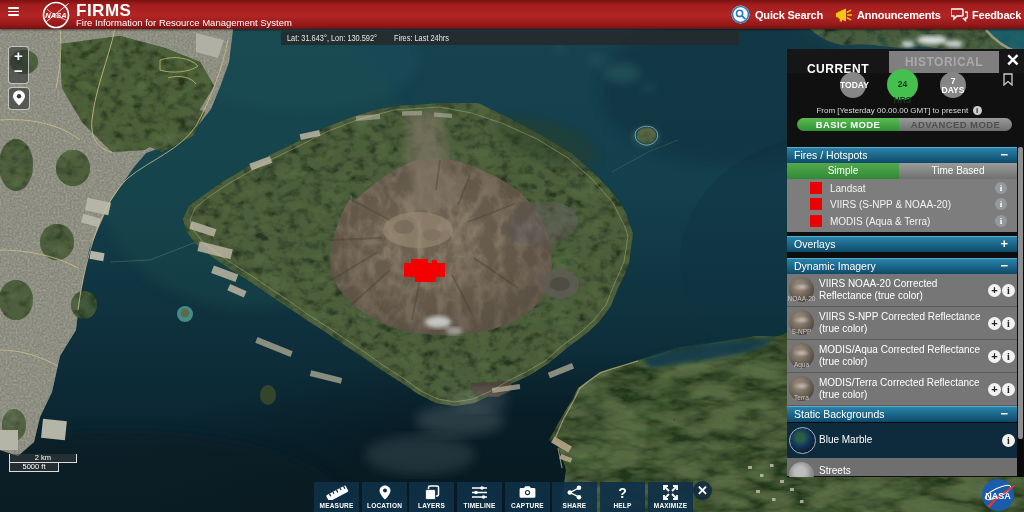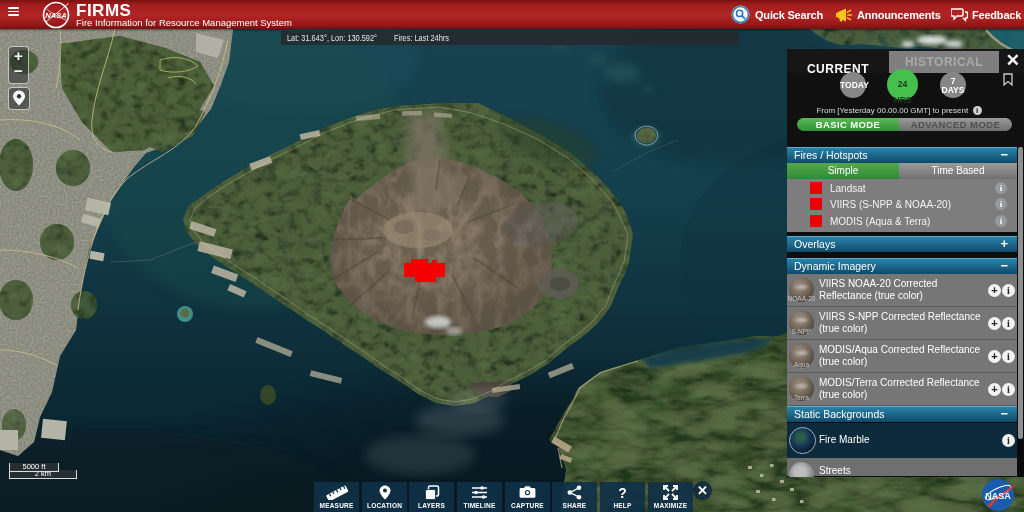--- a/index.html
+++ b/index.html
@@ -25,21 +25,21 @@
   #infobar span.b{position:absolute;left:113px;transform:scaleX(0.82);transform-origin:0 50%;}
   
   .mapctl{position:absolute;background:rgba(40,44,46,0.55);border:1px solid rgba(255,255,255,0.65);
     border-radius:4px;color:#fff;text-align:center;}
   #zoomctl{left:8px;top:46px;width:19px;height:36px;}
   #zoomctl .zp{font-size:15px;font-weight:bold;line-height:17px;}
   #zoomctl .zm{font-size:15px;font-weight:bold;line-height:14px;}
   #locctl{left:8px;top:87px;width:20px;height:21px;}
   
   #scale1{position:absolute;left:9px;top:454px;width:66px;height:8px;background:rgba(60,60,60,0.55);
-    border:1px solid #ddd;border-top:none;color:#fff;font-size:7.5px;text-align:center;line-height:8px;margin-top:16px;}
+    border:1px solid #ddd;border-top:none;color:#fff;font-size:7.5px;text-align:center;line-height:8px;}
   #scale2{position:absolute;left:9px;top:463px;width:48px;height:8px;background:rgba(60,60,60,0.55);
     border:1px solid #ddd;border-top:none;color:#fff;font-size:7.5px;text-align:center;line-height:8px;}
   
   .tbtn{position:absolute;top:482px;width:45px;height:30px;background:rgba(15,48,72,0.92);
     color:#fff;text-align:center;}
   .tbtn .ic{height:17px;padding-top:3px;}
   .tbtn .lb{font-size:6.5px;font-weight:bold;letter-spacing:0.2px;}
   #tclose{position:absolute;left:693px;top:481px;width:19px;height:19px;border-radius:50%;
     background:rgba(14,42,62,0.85);color:#fff;font-size:13px;font-weight:bold;text-align:center;line-height:19px;}
   
@@ -560,21 +560,21 @@
       <div class="dthumb th4">
             <span class="dlab">Terra</span>
           </div>
       <div class="dtxt">MODIS/Terra Corrected Reflectance<br>(true color)</div>
       <div class="dplus">+</div>
           <div class="dinfo">i</div>
     </div>
     <div class="sbar"><span class="t">Static Backgrounds</span><span class="pm">−</span></div>
     <div id="bmrow">
       <div class="dthumb thbm" style="top:4px;"></div>
-      <div class="dtxt" style="top:11px;">Fire Marble</div>
+      <div class="dtxt" style="top:11px;">Blue Marble</div>
       <div class="dinfo" style="top:11px;">i</div>
     </div>
     <div id="strow">
       <div class="dthumb thst" style="top:4px;"></div>
       <div class="dtxt" style="top:7px;">Streets</div>
     </div>
   </div>
   <div id="sbartrack">
         <div id="sbarthumb"></div>
       </div>

